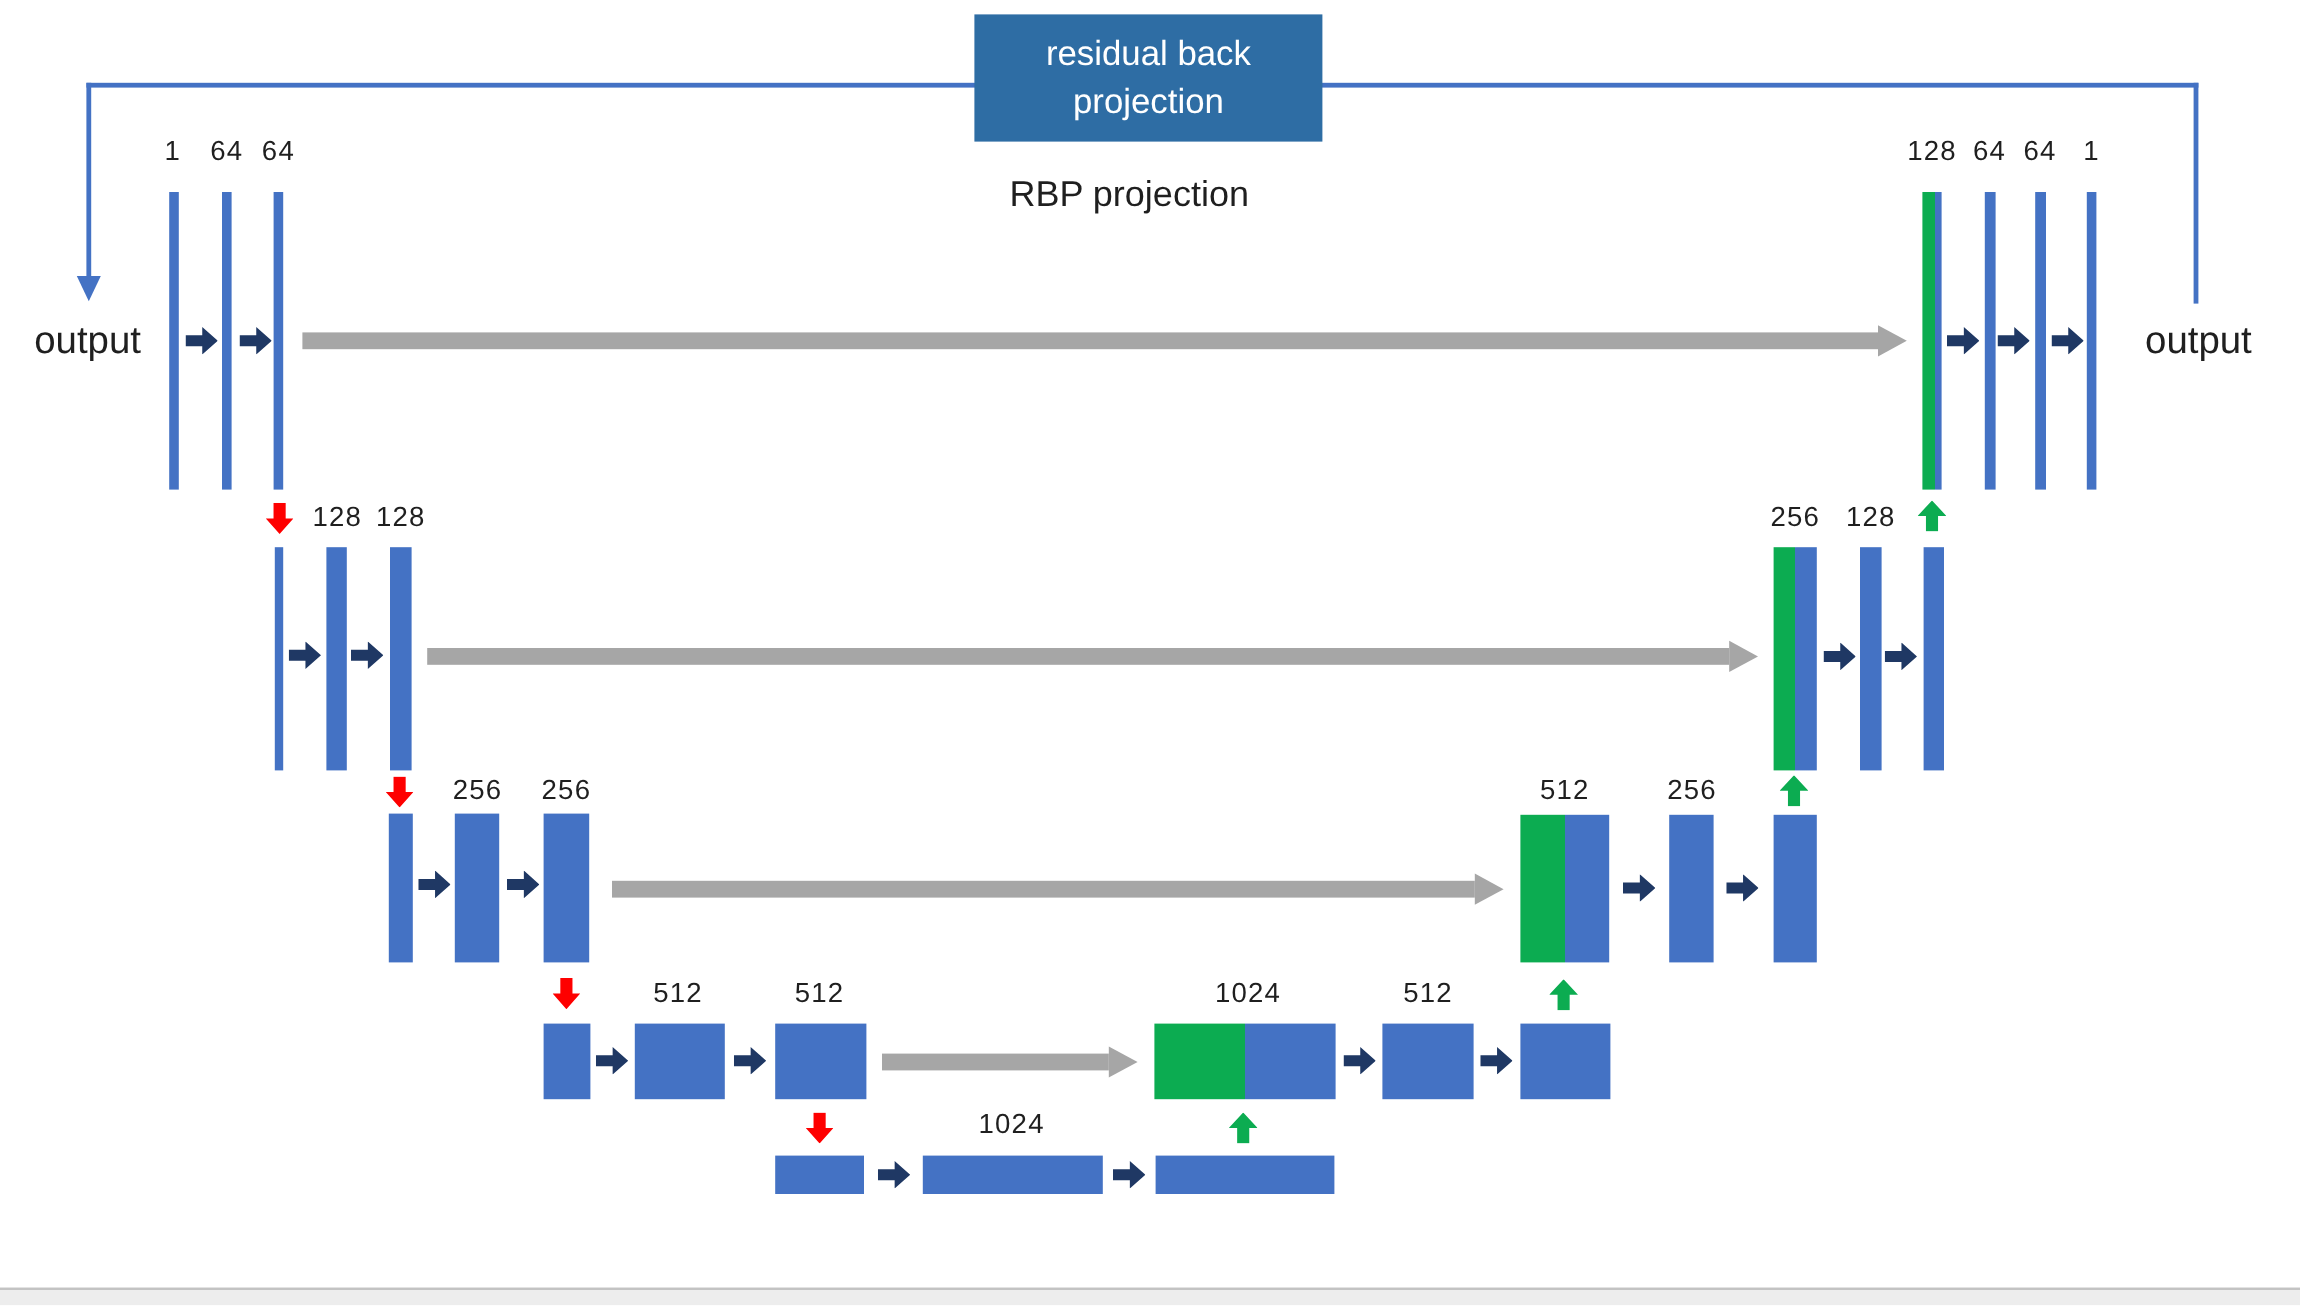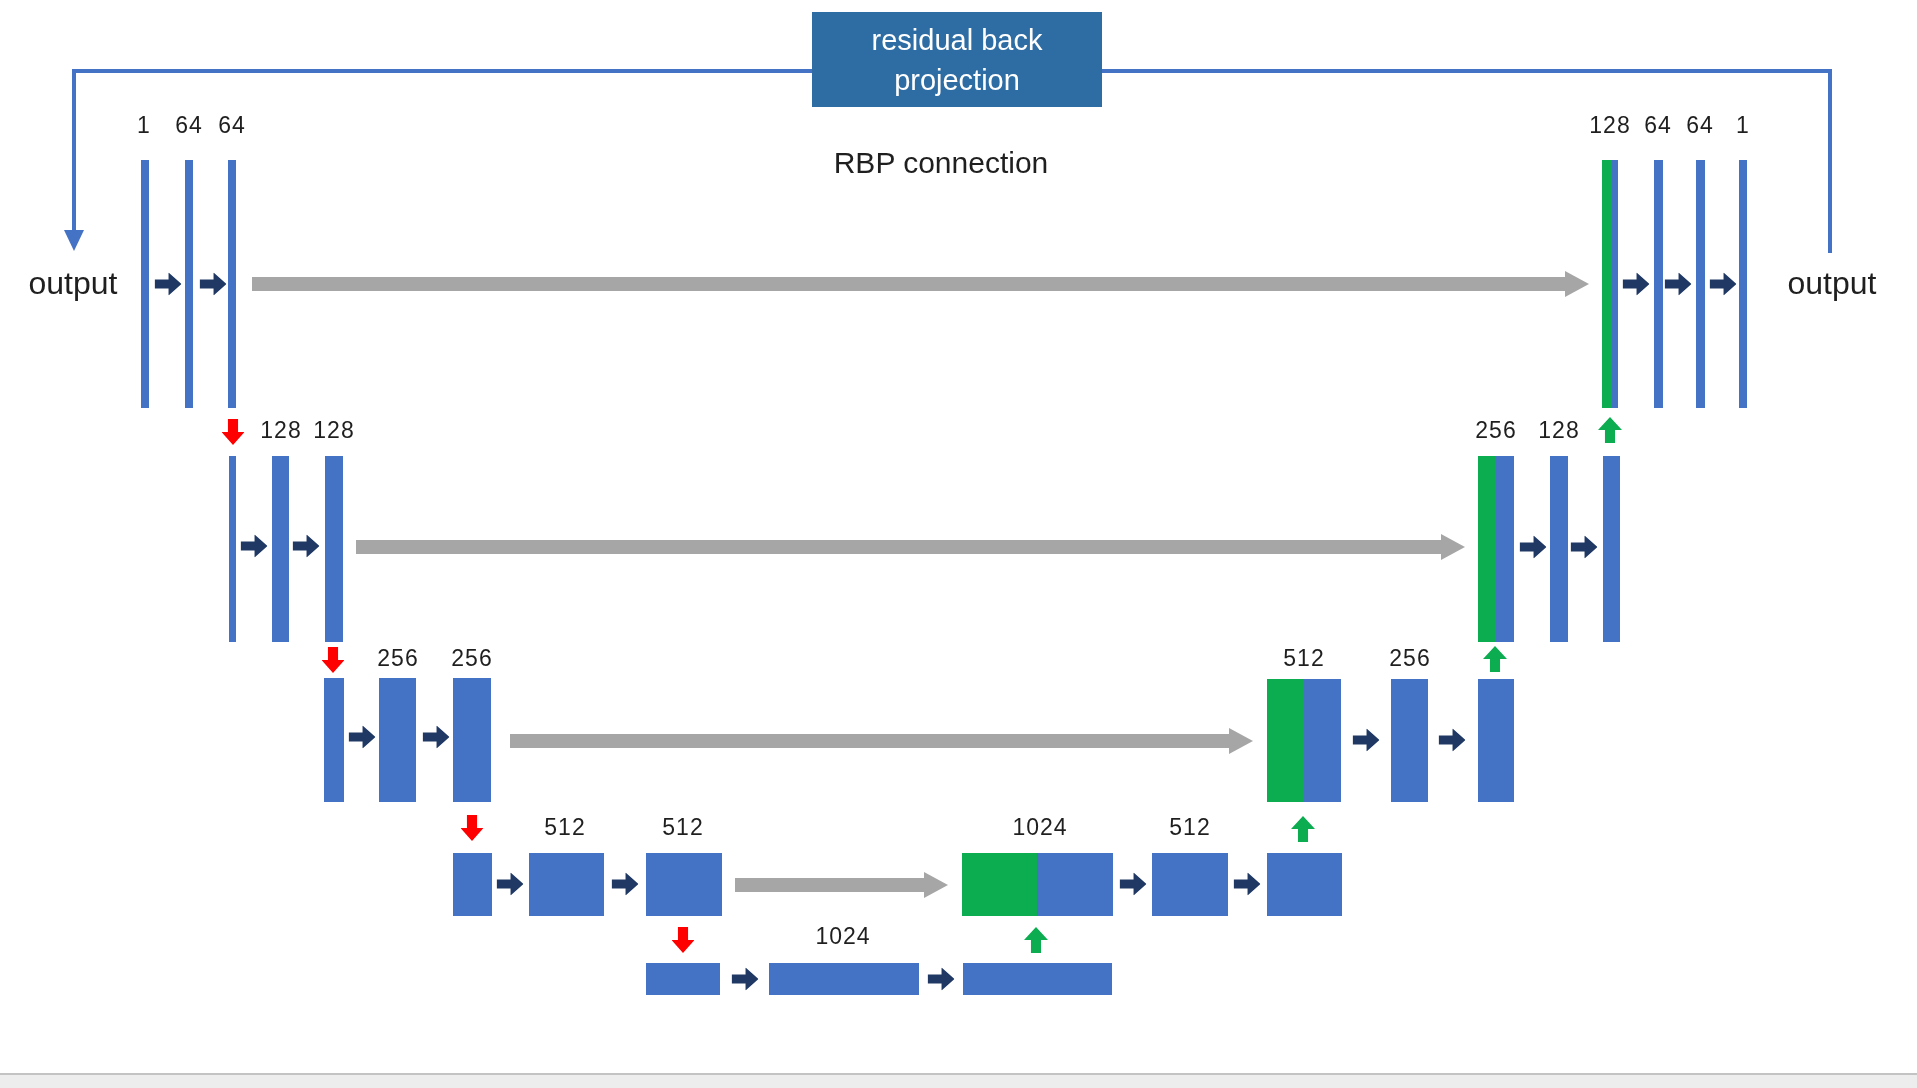--- a/index.html
+++ b/index.html
@@ -27,25 +27,25 @@
     display:flex;flex-direction:column;justify-content:center;align-items:center;
     font-size:29px;line-height:40px;text-align:center;}
   #rbp-label{position:absolute;font-size:30px;color:var(--label_text,#1f1f1f);transform:translateX(-50%);white-space:nowrap;}
   #input-label,#output-label{position:absolute;font-size:32px;color:var(--label_text,#1f1f1f);transform:translateX(-50%);white-space:nowrap;}
   #footer-strip{position:absolute;background:var(--footer_bg,#EDEDED);border-top:2px solid var(--footer_border,#C3C3C3);}
 </style>
 </head>
 <body>
 
 <div id="diagram">
-  <div id="title-box" style="left: 812px; top: 12px; width: 290px; height: 95px;">
+  <div id="title-box" style="left: 812px; top: 12px; width: 290px; height: 106px;">
     <div>residual back</div>
     <div>projection</div>
   </div>
-  <div id="rbp-label" style="left: 941px; top: 146px;">RBP connection</div>
+  <div id="rbp-label" style="left: 941px; top: 146px;">RBP projection</div>
   <div id="input-label" style="left: 73px; top: 265px;">output</div>
   <div id="output-label" style="left: 1832px; top: 265px;">output</div>
   <div id="footer-strip" style="left: 0px; top: 1073px; width: 1917px; height: 13px;"></div>
 <div class="line-seg" style="left: 72px; top: 69px; width: 1760px; height: 4px;"></div>
     <div class="line-seg" style="left: 72px; top: 69px; width: 4px; height: 163px;"></div>
     <div class="line-seg" style="left: 1828px; top: 69px; width: 4px; height: 184px;"></div>
     <div class="line-arrowhead" style="left: 64px; top: 230px;"></div>
     <div class="bar" style="left: 141px; top: 160px; width: 8px; height: 248px; background: var(--bar_blue);"></div>
     <div class="bar" style="left: 185px; top: 160px; width: 8px; height: 248px; background: var(--bar_blue);"></div>
     <div class="bar" style="left: 228px; top: 160px; width: 8px; height: 248px; background: var(--bar_blue);"></div>

